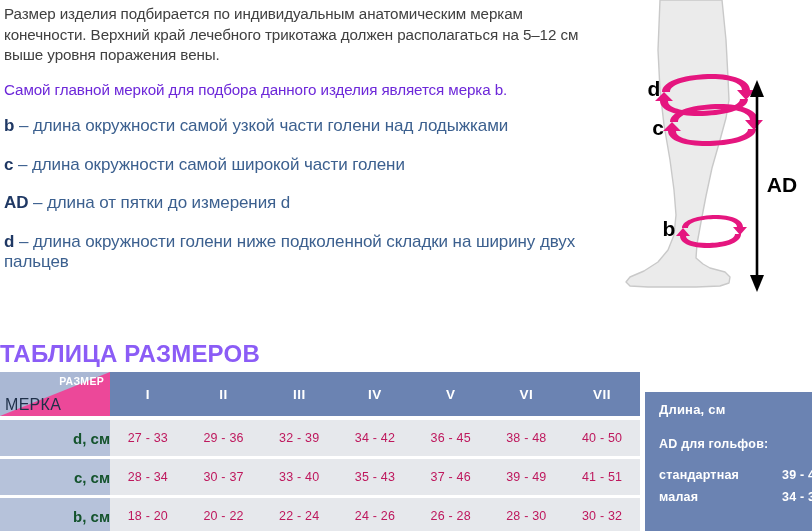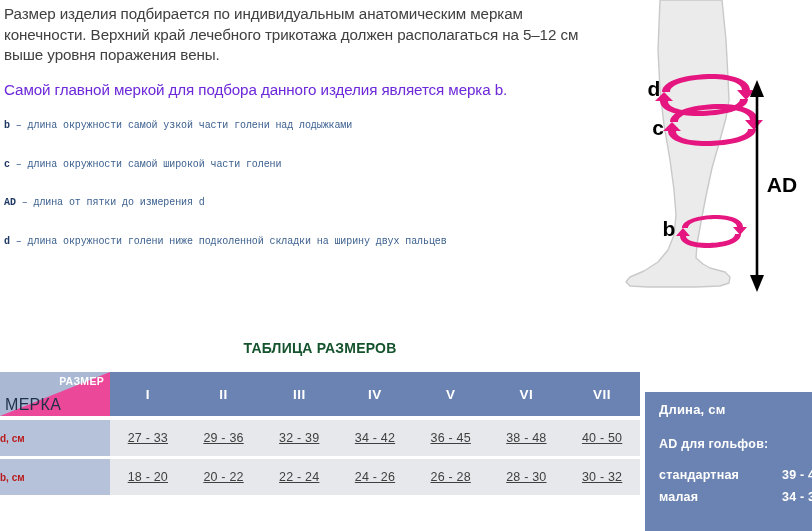--- a/index.html
+++ b/index.html
@@ -32,25 +32,24 @@
   }
   .highlight-line {
     color: #6d28d9;
     font-size: 15.2px;
     line-height: 20.5px;
     margin: 0 0 16px 0;
     letter-spacing: -0.1px;
   }
   .measure-line {
     color: #3c608f;
-    font-size: 10px;
+    font-size: 17px;
     line-height: 20.5px;
     margin: 0 0 18px 0;
     letter-spacing: -0.1px;
-    font-family: Liberation Mono, monospace;
   }
   .measure-line .key {
     color: #1f3864;
     font-weight: bold;
   }
 
   
   #leg-diagram {
     position: absolute;
     left: 600px;
@@ -59,24 +58,23 @@
     height: 330px;
   }
   #leg-diagram svg { display: block; }
 
   
   #table-title {
     position: absolute;
     left: 0;
     top: 340px;
     width: 640px;
-    text-align: center;
-    font-size: 14px;
-    font-weight: bold;
-    color: #14532d;
+    font-size: 24px;
+    font-weight: bold;
+    color: #8b5cf6;
     letter-spacing: 0.2px;
   }
 
   
   #size-table {
     position: absolute;
     left: 0px;
     top: 372px;
     width: 640px;
   }
@@ -128,38 +126,37 @@
     color: #ffffff;
     font-size: 13.5px;
     font-weight: bold;
     text-align: center;
     height: 44px;
     vertical-align: middle;
     letter-spacing: 0.5px;
   }
   .row-label {
     background: #b6c2da;
-    color: #b91c1c;
-    font-size: 10px;
-    font-weight: bold;
-    text-align: left;
+    color: #14532d;
+    font-size: 15px;
+    font-weight: bold;
+    text-align: right;
     height: 36px;
     vertical-align: middle;
     border-bottom: 3px solid #ffffff;
   }
   .data-cell {
     background: #e6e8ec;
-    color: #404040;
+    color: #be185d;
     font-size: 12.5px;
     text-align: center;
     height: 36px;
     vertical-align: middle;
     border-bottom: 3px solid #ffffff;
     letter-spacing: 0.2px;
-    text-decoration: underline;
   }
   .spacer-row td {
     height: 4px;
     background: #ffffff;
   }
 
   
   #length-panel {
     position: absolute;
     left: 645px;
@@ -289,20 +286,30 @@
         <td class="row-label">d, см</td>
         <td class="data-cell">27 - 33</td>
         <td class="data-cell">29 - 36</td>
         <td class="data-cell">32 - 39</td>
         <td class="data-cell">34 - 42</td>
         <td class="data-cell">36 - 45</td>
         <td class="data-cell">38 - 48</td>
         <td class="data-cell">40 - 50</td>
       </tr>
       <tr>
+        <td class="row-label">c, см</td>
+        <td class="data-cell">28 - 34</td>
+        <td class="data-cell">30 - 37</td>
+        <td class="data-cell">33 - 40</td>
+        <td class="data-cell">35 - 43</td>
+        <td class="data-cell">37 - 46</td>
+        <td class="data-cell">39 - 49</td>
+        <td class="data-cell">41 - 51</td>
+      </tr>
+      <tr>
         <td class="row-label">b, см</td>
         <td class="data-cell">18 - 20</td>
         <td class="data-cell">20 - 22</td>
         <td class="data-cell">22 - 24</td>
         <td class="data-cell">24 - 26</td>
         <td class="data-cell">26 - 28</td>
         <td class="data-cell">28 - 30</td>
         <td class="data-cell">30 - 32</td>
       </tr>
     </tbody>

